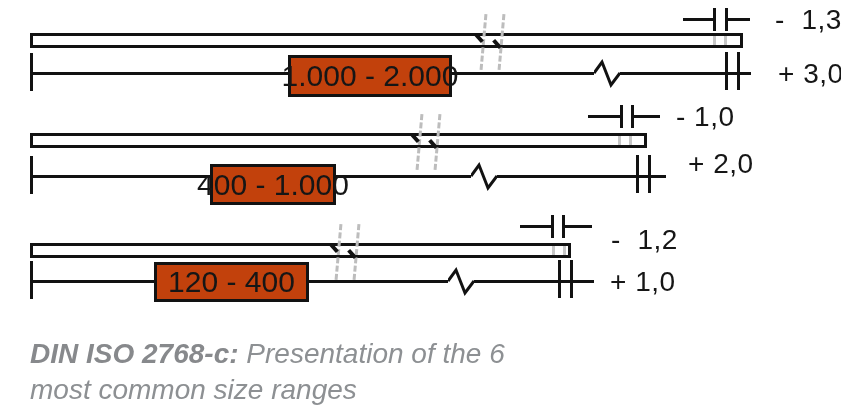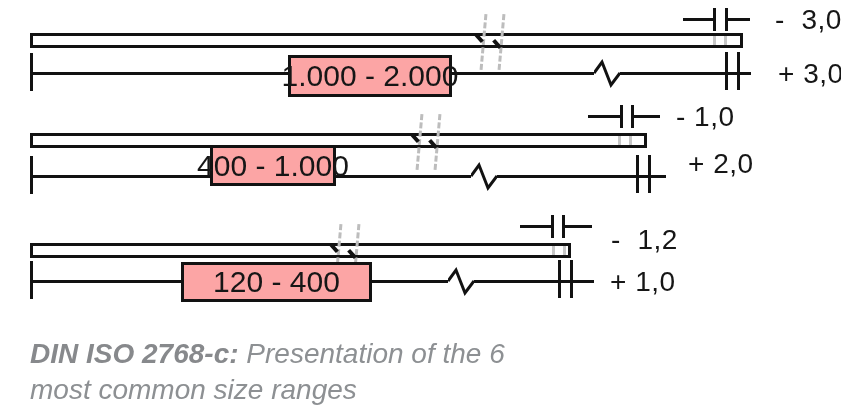--- a/index.html
+++ b/index.html
@@ -10,21 +10,21 @@
   .hline{position:absolute;height:3px;background:#121212;}
   .bar{position:absolute;height:15px;background:#ffffff;border:3px solid #121212;box-sizing:border-box;}
   .endmark{position:absolute;width:3px;height:9px;background:#c7c7c7;}
   .breakdash{position:absolute;width:0;border-left:3px dashed #bdbdbd;transform:rotate(5deg);}
   .kink{position:absolute;width:10px;height:4px;background:#121212;transform:rotate(48deg);}
   .plate{position:absolute;width:3px;height:23px;background:#121212;}
   .dbar{position:absolute;width:3px;height:38px;background:#121212;}
   .tick{position:absolute;width:3px;height:38px;background:#121212;}
   .tol{position:absolute;font-size:28px;color:#161616;white-space:pre;transform:translateY(-50%);letter-spacing:0.5px;}
   .rangebox{
-    position:absolute;background:#fca5a5;border:3px solid #121212;box-sizing:border-box;
+    position:absolute;background:#c2410c;border:3px solid #121212;box-sizing:border-box;
     display:flex;align-items:center;justify-content:center;font-size:30px;color:#161616;white-space:pre;
   }
   .zz{position:absolute;}
   .caption{position:absolute;left:30px;top:336px;width:480px;font-size:28px;line-height:36px;font-style:italic;color:#8d9093;}
   .caption .term{font-weight:bold;color:#87898c;font-style:italic;}
 </style>
 </head>
 <body>
 
 <div id="canvas">
@@ -36,21 +36,21 @@
 
     <div class="breakdash" style="left:482px;top:14px;height:56px;"></div>
     <div class="breakdash" style="left:500px;top:14px;height:56px;"></div>
     <div class="kink" style="left:474px;top:36px;"></div>
     <div class="kink" style="left:492px;top:42px;"></div>
 
     <div class="hline" style="left:683px;top:18px;width:30px;"></div>
     <div class="plate" style="left:713px;top:8px;"></div>
     <div class="plate" style="left:725px;top:8px;"></div>
     <div class="hline" style="left:728px;top:18px;width:22px;"></div>
-    <div class="tol" style="left:775px;top:20px;">-  3,0</div>
+    <div class="tol" style="left:775px;top:20px;">-  1,3</div>
 
     <div class="hline" style="left:30px;top:72px;width:721px;"></div>
     <div class="tick" style="left:30px;top:53px;"></div>
     <div class="dbar" style="left:725px;top:52px;"></div>
     <div class="dbar" style="left:737px;top:52px;"></div>
 
     <svg class="zz" style="left:594px;top:55px;" width="26" height="36">
       <rect x="0" y="0" width="26" height="36" fill="#ffffff"></rect>
       <polyline points="0,18 8,7 17,30 26,18" fill="none" stroke="#121212" stroke-width="3"></polyline>
     </svg>
@@ -78,21 +78,21 @@
     <div class="hline" style="left:30px;top:175px;width:636px;"></div>
     <div class="tick" style="left:30px;top:156px;"></div>
     <div class="dbar" style="left:636px;top:155px;"></div>
     <div class="dbar" style="left:648px;top:155px;"></div>
 
     <svg class="zz" style="left:471px;top:158px;" width="26" height="36">
       <rect x="0" y="0" width="26" height="36" fill="#ffffff"></rect>
       <polyline points="0,18 8,7 17,30 26,18" fill="none" stroke="#121212" stroke-width="3"></polyline>
     </svg>
 
-    <div class="rangebox" style="left:210px;top:145px;width:126px;height:41px;">400 - 1.000</div>
+    <div class="rangebox" style="left:210px;top:164px;width:126px;height:41px;">400 - 1.000</div>
     <div class="tol" style="left:688px;top:164px;">+ 2,0</div>
   </div>
 
   <div>
     <div class="bar" style="left:30px;top:243px;width:541px;"></div>
     <div class="endmark" style="left:552px;top:246px;"></div>
     <div class="endmark" style="left:563px;top:246px;"></div>
 
     <div class="breakdash" style="left:337px;top:224px;height:56px;"></div>
     <div class="breakdash" style="left:355px;top:224px;height:56px;"></div>
@@ -108,21 +108,21 @@
     <div class="hline" style="left:30px;top:280px;width:564px;"></div>
     <div class="tick" style="left:30px;top:261px;"></div>
     <div class="dbar" style="left:558px;top:260px;"></div>
     <div class="dbar" style="left:570px;top:260px;"></div>
 
     <svg class="zz" style="left:448px;top:263px;" width="26" height="36">
       <rect x="0" y="0" width="26" height="36" fill="#ffffff"></rect>
       <polyline points="0,18 8,7 17,30 26,18" fill="none" stroke="#121212" stroke-width="3"></polyline>
     </svg>
 
-    <div class="rangebox" style="left:154px;top:262px;width:191px;height:40px;margin-left:27px;">120 - 400</div>
+    <div class="rangebox" style="left:154px;top:262px;width:155px;height:40px;">120 - 400</div>
     <div class="tol" style="left:610px;top:282px;">+ 1,0</div>
   </div>
 
   <div class="caption">
     <span class="term">DIN ISO 2768-c:</span><span style="white-space:pre;"> Presentation of the 6</span>
     <div>most common size ranges</div>
   </div>
 
 </div>
 

